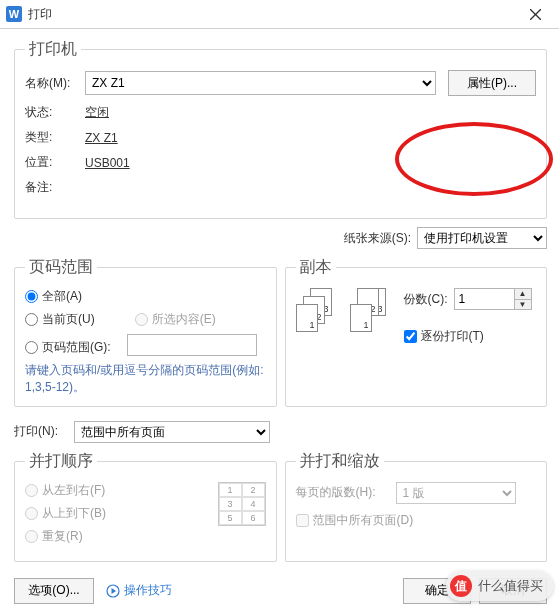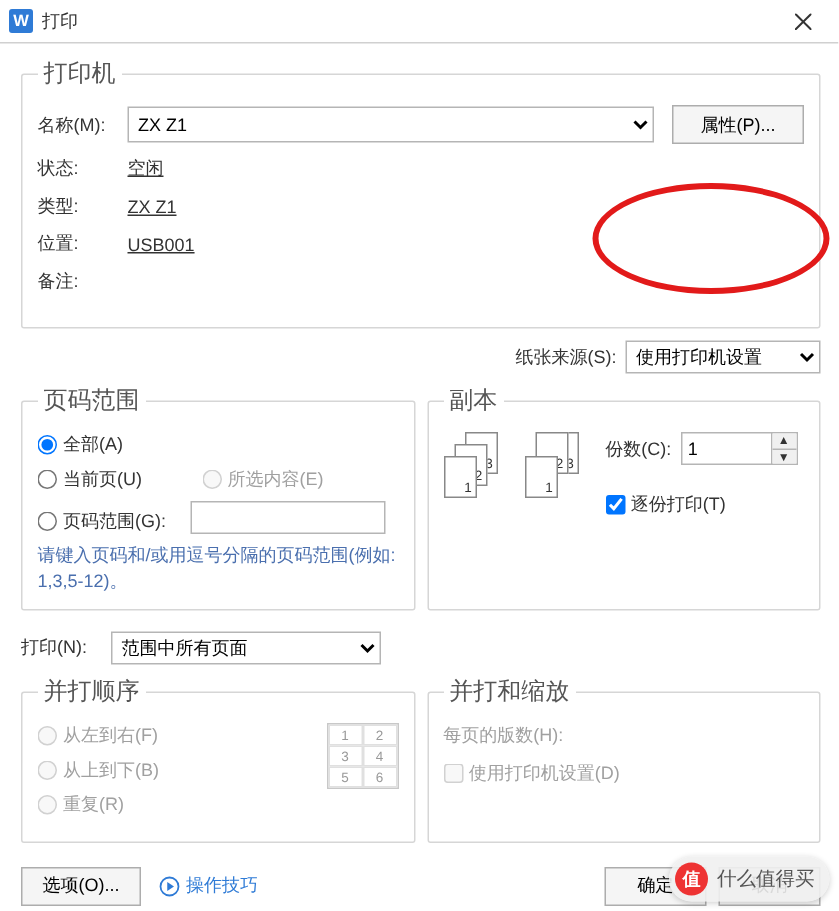--- a/index.html
+++ b/index.html
@@ -260,21 +260,21 @@
             <input type="checkbox" checked="" style="">
             <span>逐份打印(T)</span>
           </label>
         </div>
       </div>
     </fieldset>
   </div>
 
   <div class="print-line">
     <span style="width:60px;">打印(N):</span>
-    <select style="width:180px;">
+    <select style="width:196px;">
       <option>范围中所有页面</option>
     </select>
   </div>
 
   <div class="lower">
     <fieldset class="box small">
       <legend class="disabled">并打顺序</legend>
       <div style="display:flex; gap:16px;">
         <div style="flex:1;">
           <label class="radio disabled">
@@ -298,24 +298,27 @@
             <div>5</div>
             <div>6</div>
         </div>
       </div>
     </fieldset>
 
     <fieldset class="box small">
       <legend>并打和缩放</legend>
       <div class="row">
         <span class="disabled" style="width:100px;">每页的版数(H):</span>
+        <select style="width:120px;" disabled="">
+          <option>1 版</option>
+        </select>
       </div>
       <label class="chk disabled">
         <input type="checkbox" disabled="" style="">
-        <span>使用打印机设置(D)</span>
+        <span>范围中所有页面(D)</span>
       </label>
     </fieldset>
   </div>
 
   <div class="footer-row">
     <button class="btn">选项(O)...</button>
     <span class="link">
       <svg width="14" height="14" viewBox="0 0 14 14">
           <circle cx="7" cy="7" r="6" fill="none" stroke="#2f7bd6" stroke-width="1.2"></circle>
           <polygon points="5.5,4 10,7 5.5,10" fill="#2f7bd6"></polygon>

